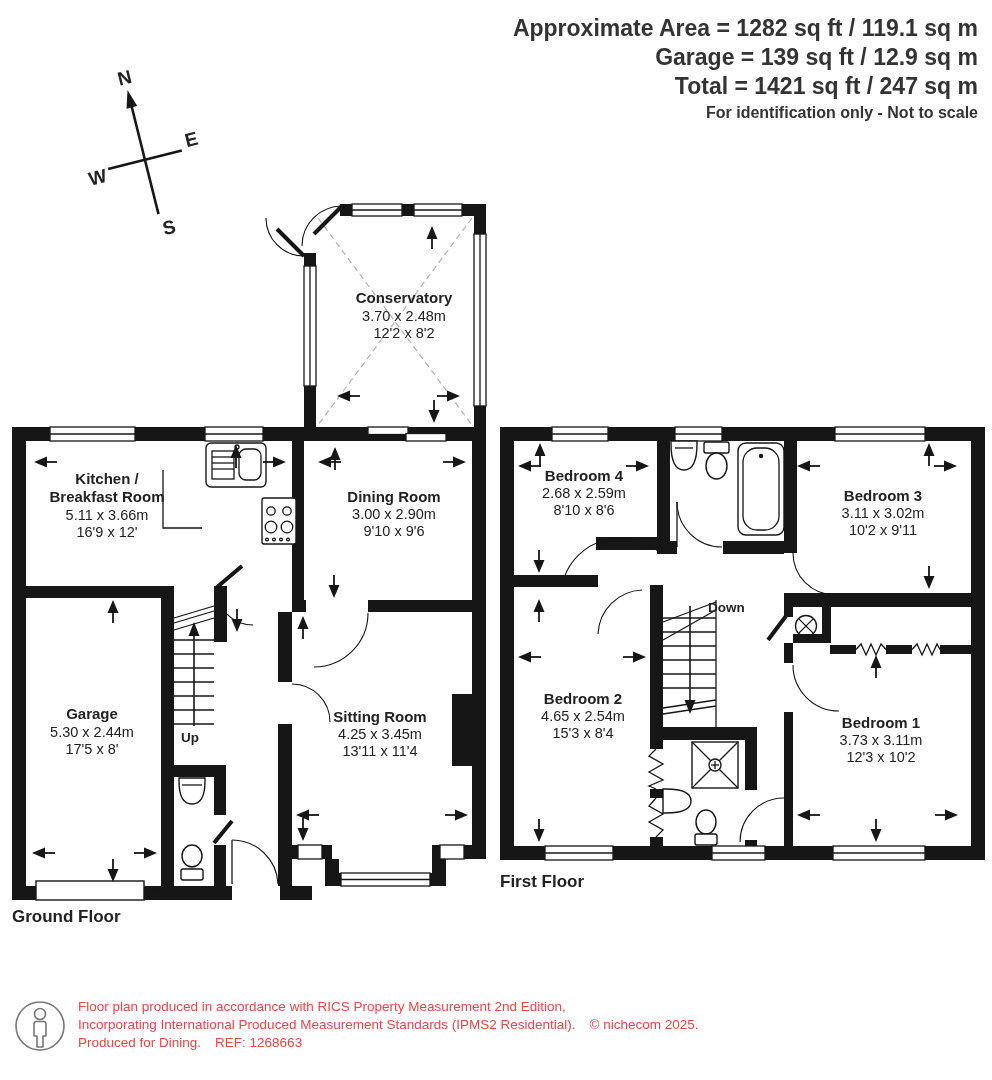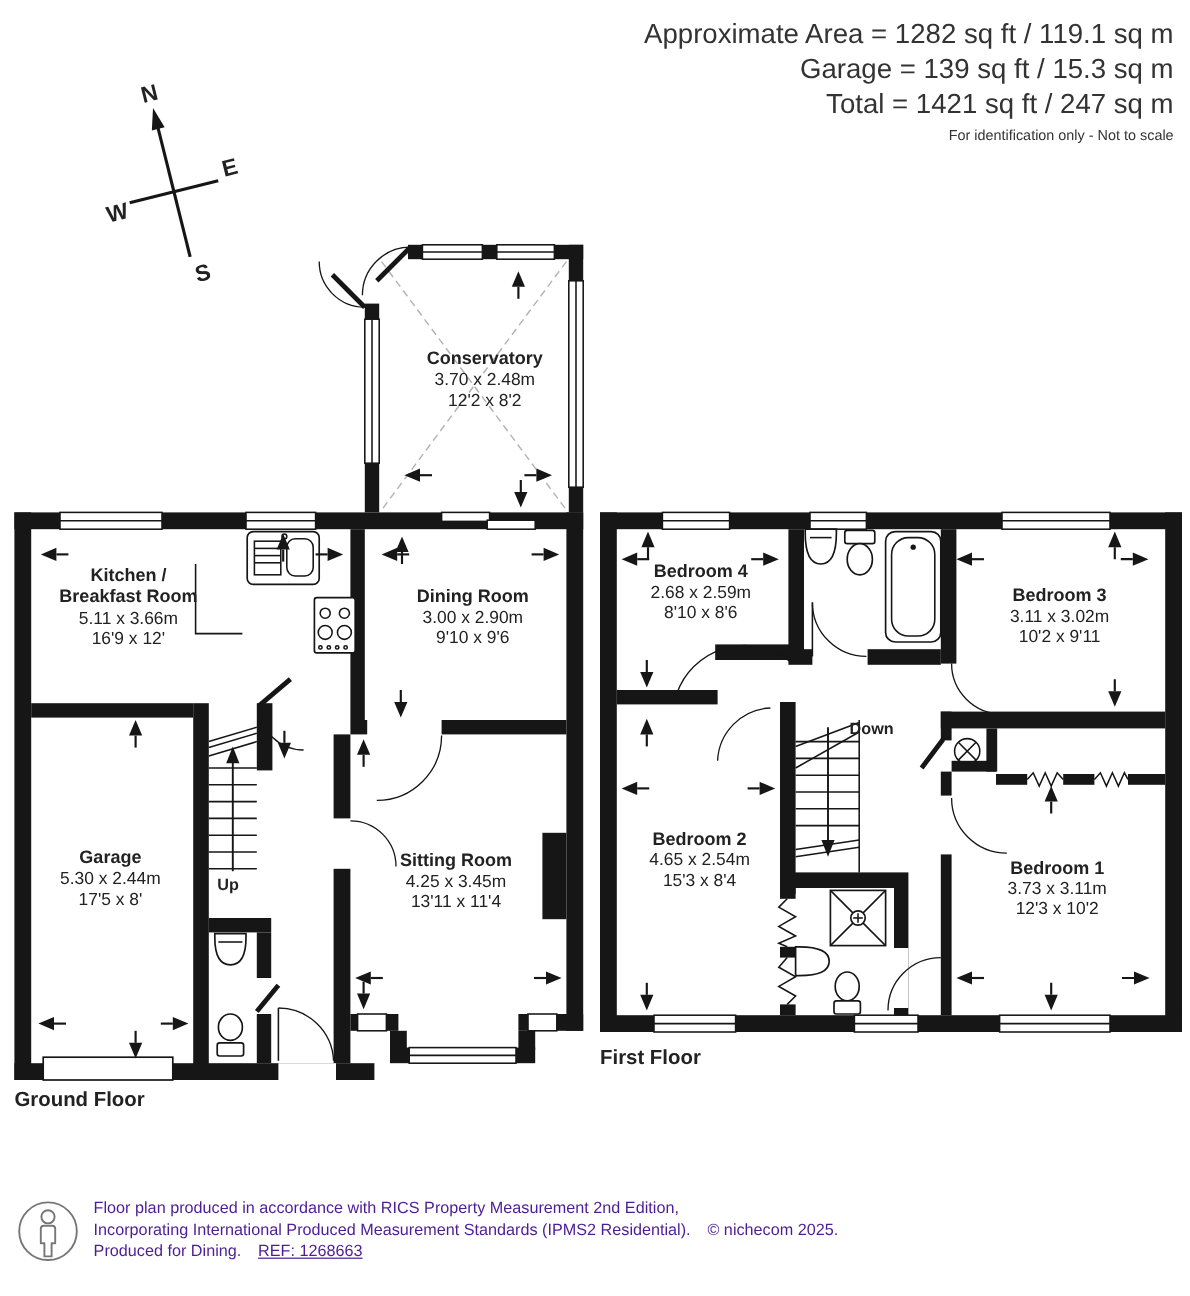--- a/index.html
+++ b/index.html
@@ -1,25 +1,25 @@
 <!DOCTYPE html>
 <html><head>
 <meta charset="utf-8">
 <style>
   html,body{margin:0;padding:0;background:#fff;}
   #page{position:relative;width:992px;height:1080px;background:#fff;overflow:hidden;
         font-family:"Liberation Sans",sans-serif;color:#222;}
   #plan-svg{position:absolute;left:0;top:0;}
-  .hdr{position:absolute;top:14px;right:14px;text-align:right;color:#333;}
+  .hdr{position:absolute;top:14px;right:14px;text-align:right;color:#333;font-weight:bold;}
   .hdr .big{font-size:23px;line-height:29px;}
-  .hdr .small{font-size:12px;line-height:24px;color:#333;}
-  .ftr{position:absolute;left:14px;top:998px;display:flex;align-items:flex-start;color:#4c1d95;}
+  .hdr .small{font-size:16px;line-height:24px;color:#333;}
+  .ftr{position:absolute;left:14px;top:998px;display:flex;align-items:flex-start;color:#ef4444;}
   .ftr .txt{margin-left:12px;font-size:13.5px;line-height:1.34;}
   .ftr .cpy{margin-left:14px;margin-top:16px;}
-  .ftr .ref{margin-left:14px;text-decoration:underline;}
+  .ftr .ref{margin-left:14px;}
   
   text{fill:#222;font-family:"Liberation Sans",sans-serif;}
   .rname{font-size:15px;font-weight:bold;text-anchor:middle;}
   .rdim{font-size:14.5px;text-anchor:middle;}
   .flabel{font-size:17px;font-weight:bold;}
   .updown{font-size:13.5px;font-weight:bold;}
   .compassletter{font-size:19px;font-weight:bold;text-anchor:middle;}
   .wall{fill:#161616;}
   .win{fill:#ffffff;stroke:#161616;stroke-width:1.3;}
   .thin{stroke:#161616;stroke-width:1.3;fill:none;}
@@ -362,21 +362,21 @@
 
   <text class="updown" x="190" y="742" text-anchor="middle">Up</text>
   <text class="updown" x="708" y="612">Down</text>
 
   <text class="flabel" x="12" y="922">Ground Floor</text>
   <text class="flabel" x="500" y="887">First Floor</text>
 </svg>
 
   <div class="hdr">
     <div class="big">Approximate Area = 1282 sq ft / 119.1 sq m</div>
-    <div class="big">Garage = 139 sq ft / 15.3 sq m</div>
+    <div class="big">Garage = 139 sq ft / 12.9 sq m</div>
     <div class="big">Total = 1421 sq ft / 247 sq m</div>
     <div class="small">For identification only - Not to scale</div>
   </div>
 
   <div class="ftr">
     <svg width="52" height="56" viewBox="0 0 52 56">
       <circle cx="26" cy="28" r="24" fill="none" stroke="#777" stroke-width="1.6"></circle>
       <circle cx="26" cy="16" r="5.5" fill="none" stroke="#777" stroke-width="1.6"></circle>
       <path d="M20,26 Q20,23.5 22.5,23.5 L29.5,23.5 Q32,23.5 32,26 L32,38 L29,38 L29,49 L23,49 L23,38 L20,38 Z" fill="none" stroke="#777" stroke-width="1.6" stroke-linejoin="round"></path>
     </svg>

